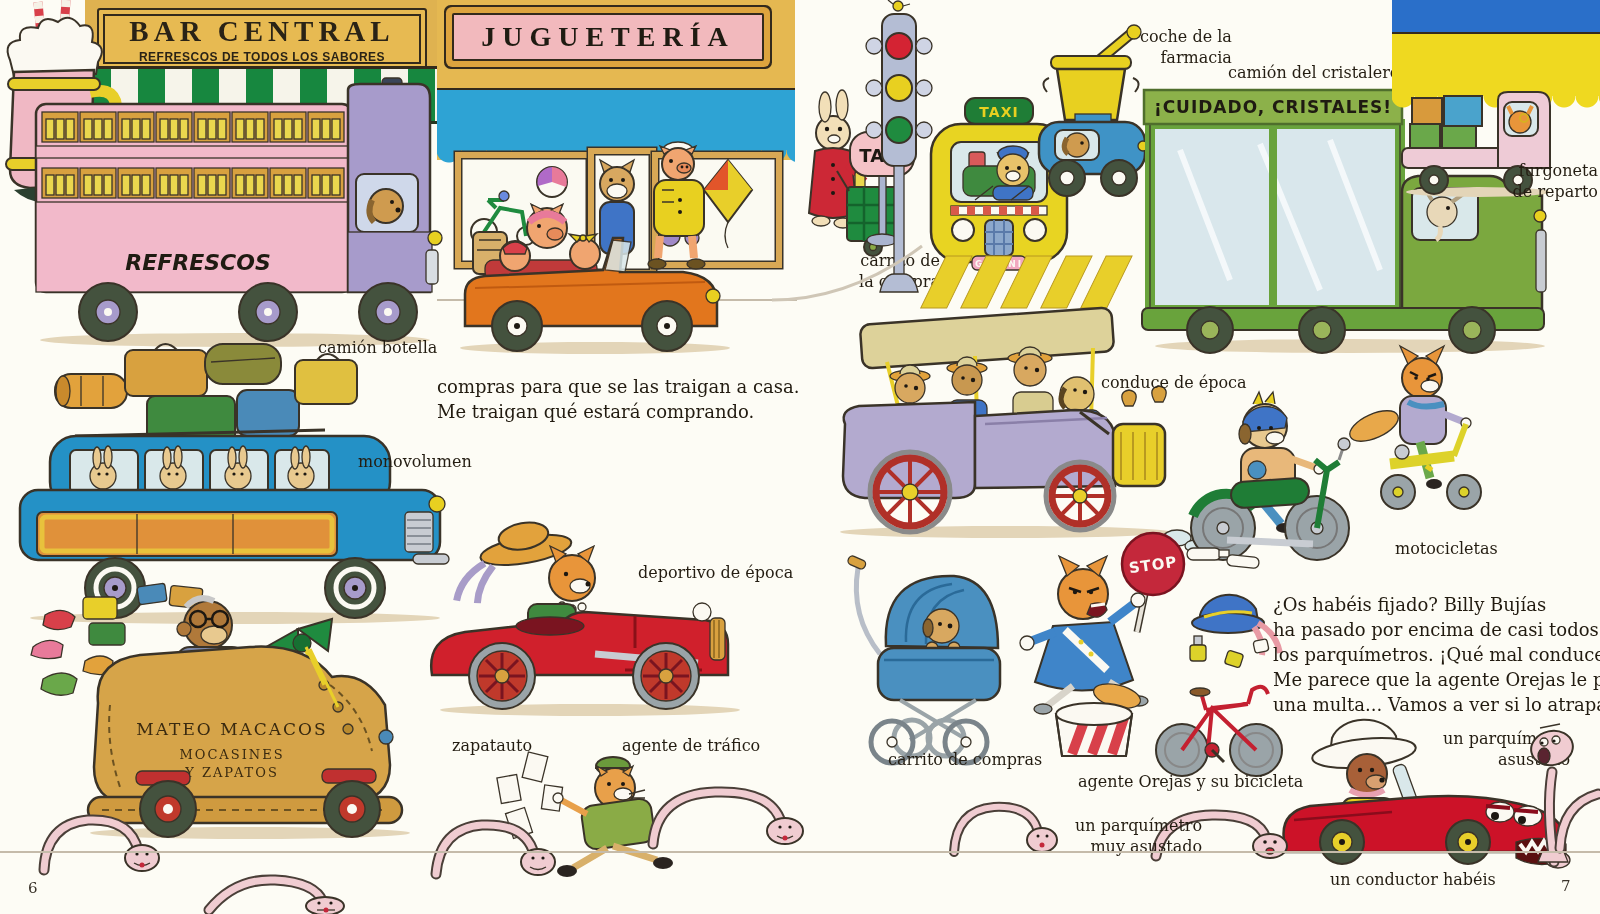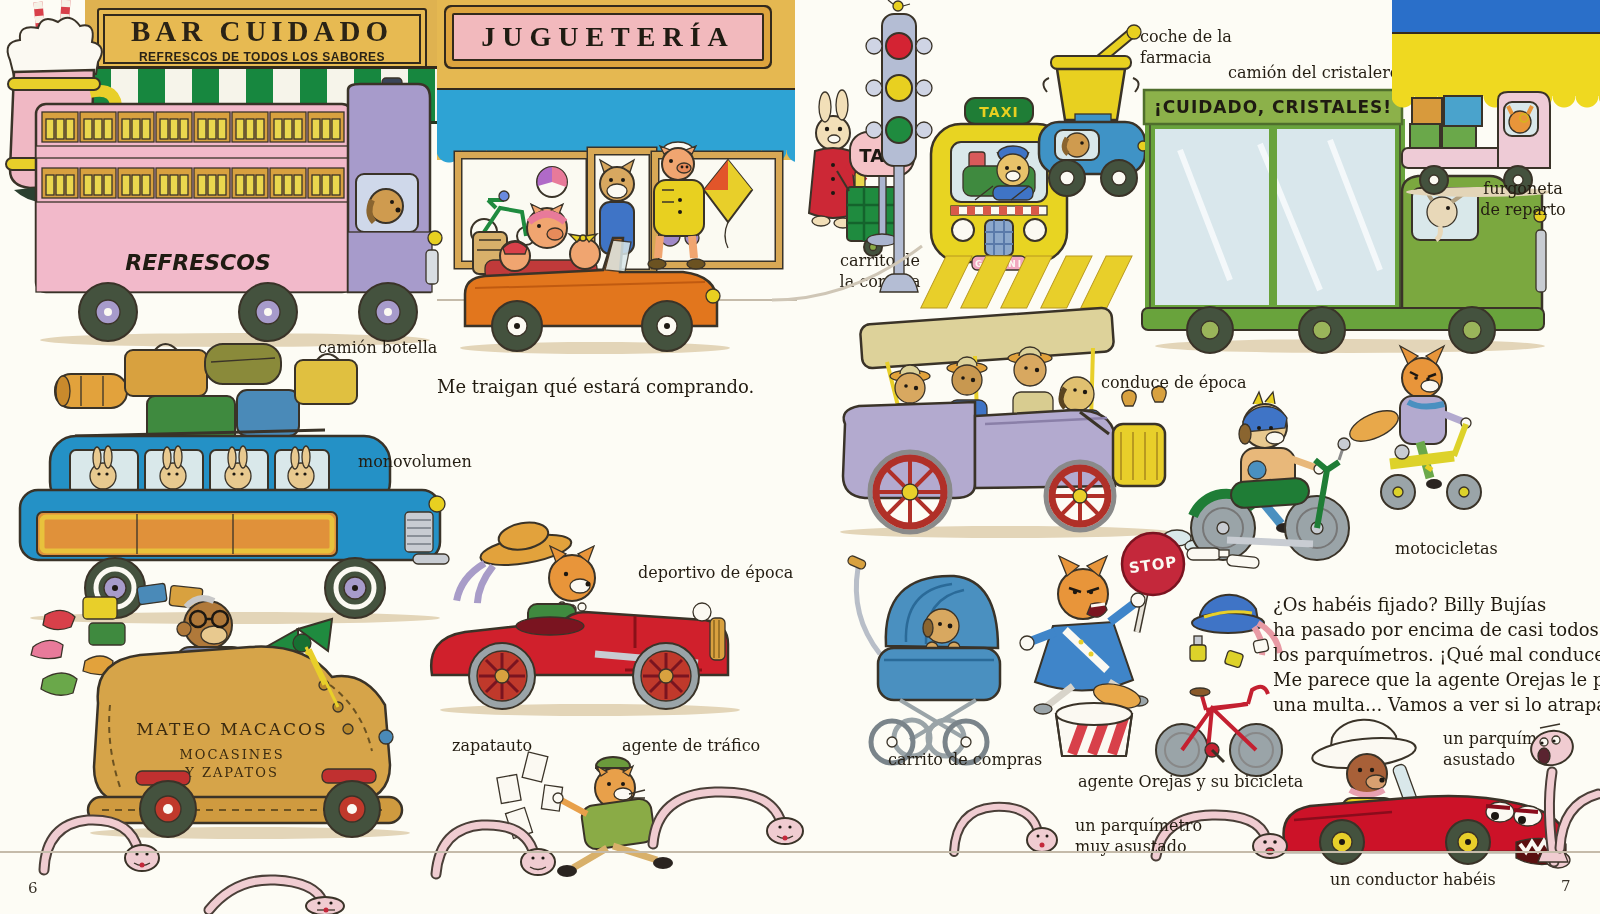--- a/index.html
+++ b/index.html
@@ -1,21 +1,21 @@
 <!DOCTYPE html>
 <html><head>
 <meta charset="utf-8">
 <style>
   html,body{margin:0;padding:0;background:#efece2;}
   .scene{position:relative;width:1600px;height:914px;background:#fdfcf5;overflow:hidden;
          font-family:"DejaVu Serif",serif;color:#241d12;}
   .el{position:absolute;overflow:visible;}
   .blk{position:absolute;}
   .cap{position:absolute;font:16px/21px "DejaVu Serif",serif;color:#241d12;white-space:nowrap;}
-  .cap span{display:block;}
+  .cap span{display:block;text-align:right;}
   .cap.ctr{text-align:center;}
   .narr{position:absolute;font:18px/25px "DejaVu Serif",serif;color:#221b10;white-space:nowrap;}
   .pagenum{position:absolute;font:15px "DejaVu Serif",serif;color:#3a332a;}
   
   .bar-wall{background:#dfb250;}
   .bar-sign{background:#e7ba52;border:2.5px solid #332a1c;border-radius:3px;
             box-shadow:inset 0 0 0 4px #e7ba52, inset 0 0 0 6px #332a1c;
             display:flex;flex-direction:column;align-items:center;justify-content:center;}
   .bar-title{font:600 29px "Liberation Serif",serif;letter-spacing:5px;color:#2a2316;}
   .bar-sub{font:bold 12px "Liberation Sans",sans-serif;letter-spacing:.5px;color:#2a2316;margin-top:2px;text-decoration:underline;}
@@ -47,21 +47,21 @@
   text{font-family:"DejaVu Serif",serif;}
   .sans{font-family:"DejaVu Sans",sans-serif;}
 </style>
 </head>
 <body>
 
 <div class="scene">
 
   <div class="blk bar-wall" style="left:85px;top:0;width:352px;height:78px"></div>
   <div class="blk bar-sign" style="left:97px;top:8px;width:326px;height:58px">
-    <div class="bar-title">BAR CUIDADO</div>
+    <div class="bar-title">BAR CENTRAL</div>
     <div class="bar-sub">REFRESCOS DE TODOS LOS SABORES</div>
   </div>
   <div class="blk awn-green" style="left:30px;top:66px;width:407px;height:52px"></div>
 
   <svg class="el" style="left:0;top:0" width="122" height="215" viewBox="0 0 122 215">
     <path d="M38,2 L44,70" class="nf" stroke="#d8404a" stroke-width="9"></path>
     <path d="M38,2 L44,70" class="nf" stroke="#f6f1e6" stroke-width="9" stroke-dasharray="7,7"></path>
     <path d="M66,0 L62,62" class="nf" stroke="#d8404a" stroke-width="9"></path>
     <path d="M66,0 L62,62" class="nf" stroke="#f6f1e6" stroke-width="9" stroke-dasharray="7,7"></path>
     <path d="M10,60 Q2,42 20,40 Q18,24 38,28 Q42,14 58,22 Q70,12 80,26 Q96,22 92,42 Q108,46 98,62 L96,74 L14,76 Z" fill="#fbf9f2" class="s"></path>
@@ -278,20 +278,21 @@
       <circle cx="100" cy="160" r="11" fill="#a79bcb" class="s1"></circle>
       <circle cx="100" cy="160" r="3" fill="#1d1812"></circle>
     <circle cx="340" cy="160" r="30" class="tire"></circle>
       <circle cx="340" cy="160" r="19" class="nf" stroke="#fbf9f2" stroke-width="5"></circle>
       <circle cx="340" cy="160" r="11" fill="#a79bcb" class="s1"></circle>
       <circle cx="340" cy="160" r="3" fill="#1d1812"></circle>
   </svg>
   <div class="cap" style="left:358px;top:451px">monovolumen</div>
 
   <div class="narr" style="left:437px;top:374px">
+    <div>compras para que se las traigan a casa.</div>
     <div>Me traigan qué estará comprando.</div>
   </div>
 
   <svg class="el" style="left:420px;top:520px" width="315" height="195" viewBox="0 0 315 195">
     <ellipse cx="170" cy="190" rx="150" ry="6" fill="#e3d5b8"></ellipse>
     <g transform="rotate(-10 105 25)">
       <ellipse cx="105" cy="30" rx="46" ry="13" fill="#e2a23c" class="s"></ellipse>
       <ellipse cx="105" cy="16" rx="25" ry="13" fill="#e2a23c" class="s"></ellipse>
       <path d="M62,36 Q36,46 28,68 M70,40 Q52,56 48,74" class="nf" stroke="#a89cc8" stroke-width="7"></path>
     </g>
@@ -572,21 +573,21 @@
     <path d="M100,80 L100,16 Q100,8 110,8 L140,8 Q152,8 152,22 L152,84 L100,84 Z" fill="#eecbd6" class="s"></path>
     <rect x="106" y="18" width="34" height="34" rx="8" fill="#d9e8ea" class="s"></rect>
     <circle cx="122" cy="38" r="11" fill="#e8953a" class="s1"></circle>
     <path d="M114,30 L110,22 M130,30 L134,22" class="nf" stroke="#e8953a" stroke-width="4"></path>
     <circle cx="126" cy="34" r="4" class="nf" stroke="#d8b020" stroke-width="2"></circle>
     <circle cx="36" cy="96" r="14" class="tire"></circle>
       <circle cx="36" cy="96" r="5" fill="#fbf9f2" class="s1"></circle>
     <circle cx="120" cy="96" r="14" class="tire"></circle>
       <circle cx="120" cy="96" r="5" fill="#fbf9f2" class="s1"></circle>
   </svg>
-  <div class="cap ctr" style="left:1448px;top:178px;width:150px">
+  <div class="cap ctr" style="left:1448px;top:160px;width:150px">
     <span>furgoneta</span>
     <span>de reparto</span>
   </div>
 
   <svg class="el" style="left:825px;top:306px" width="352" height="232" viewBox="0 0 352 232">
     <ellipse cx="180" cy="226" rx="165" ry="6" fill="#e3d5b8"></ellipse>
     <rect x="36" y="10" width="252" height="44" rx="10" fill="#ddd29a" class="s25" transform="rotate(-4 162 32)"></rect>
     <path d="M62,56 L80,128 M268,42 L266,116 M150,50 L152,108" class="nf" stroke="#e8cf2a" stroke-width="4"></path>
     <g>
       <g transform="translate(85,82)">

